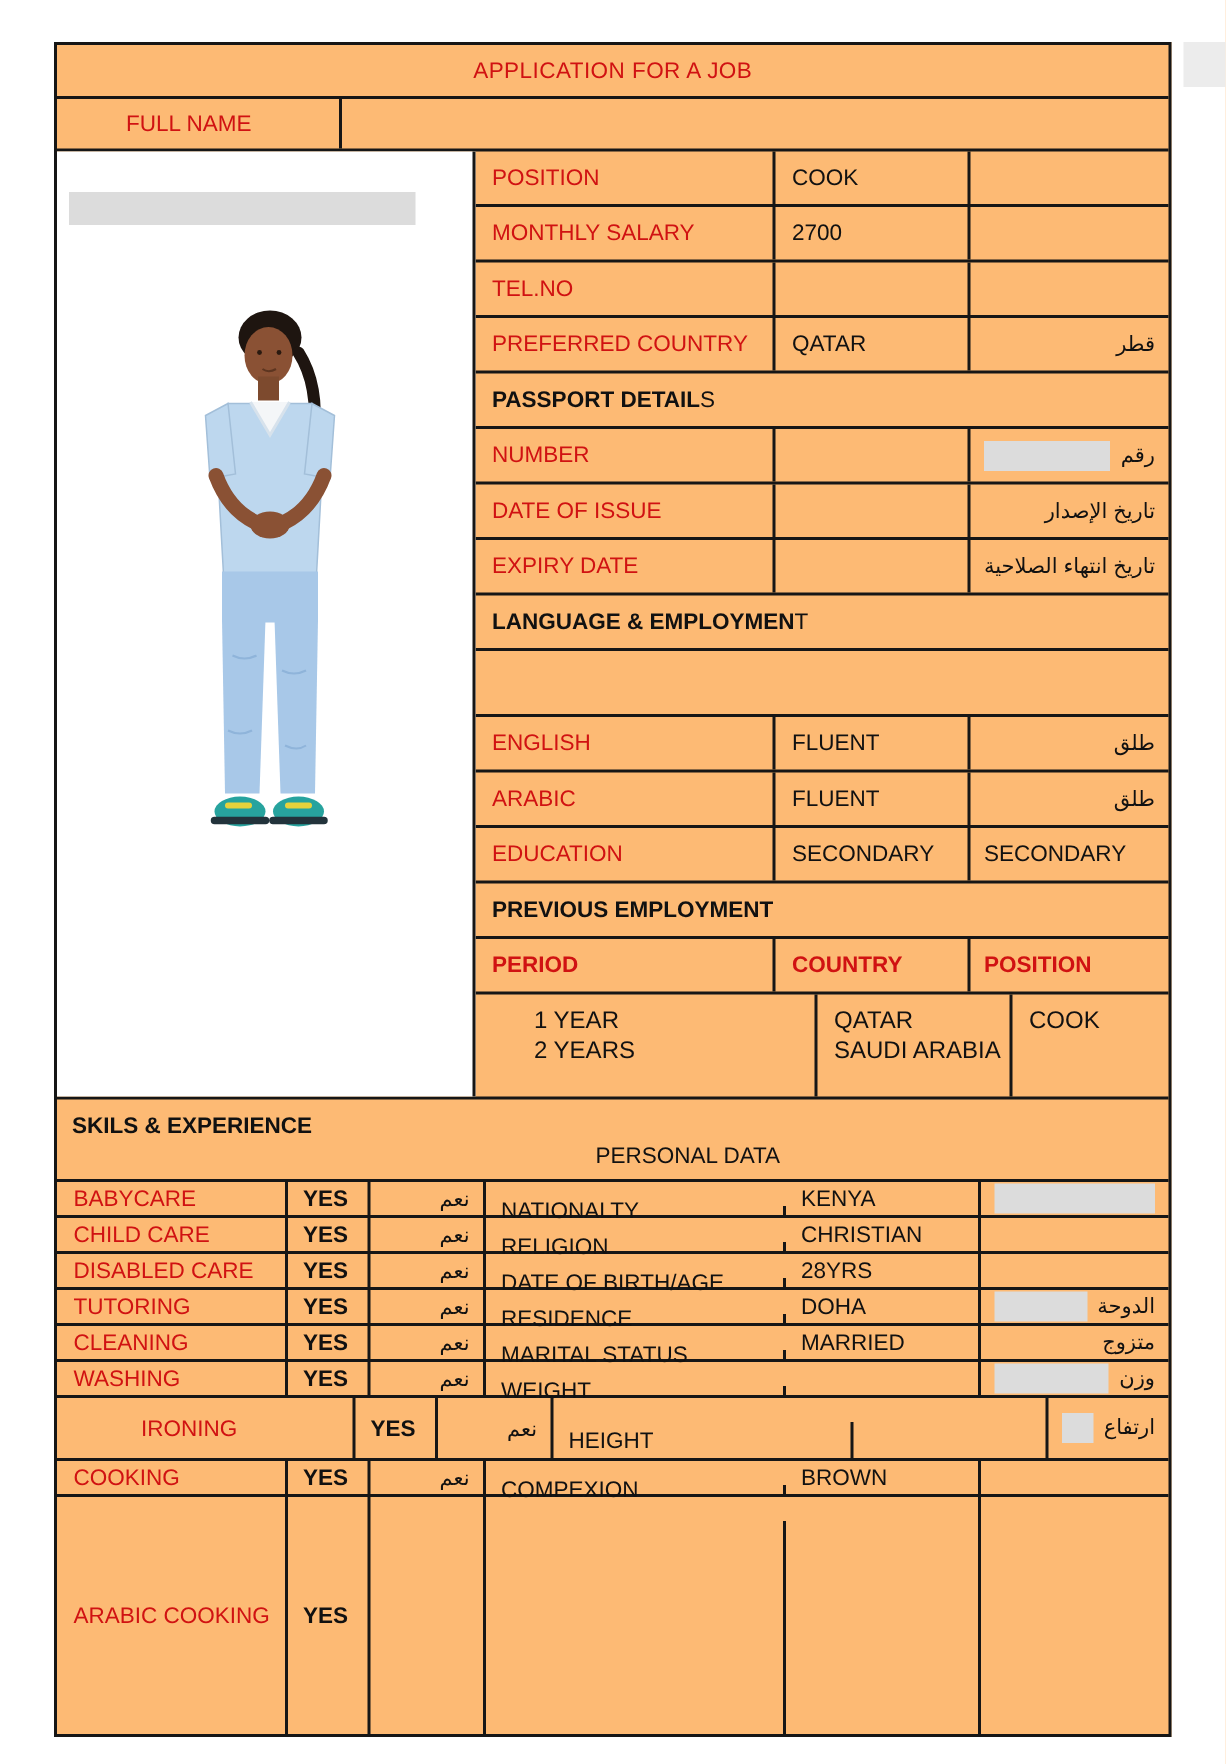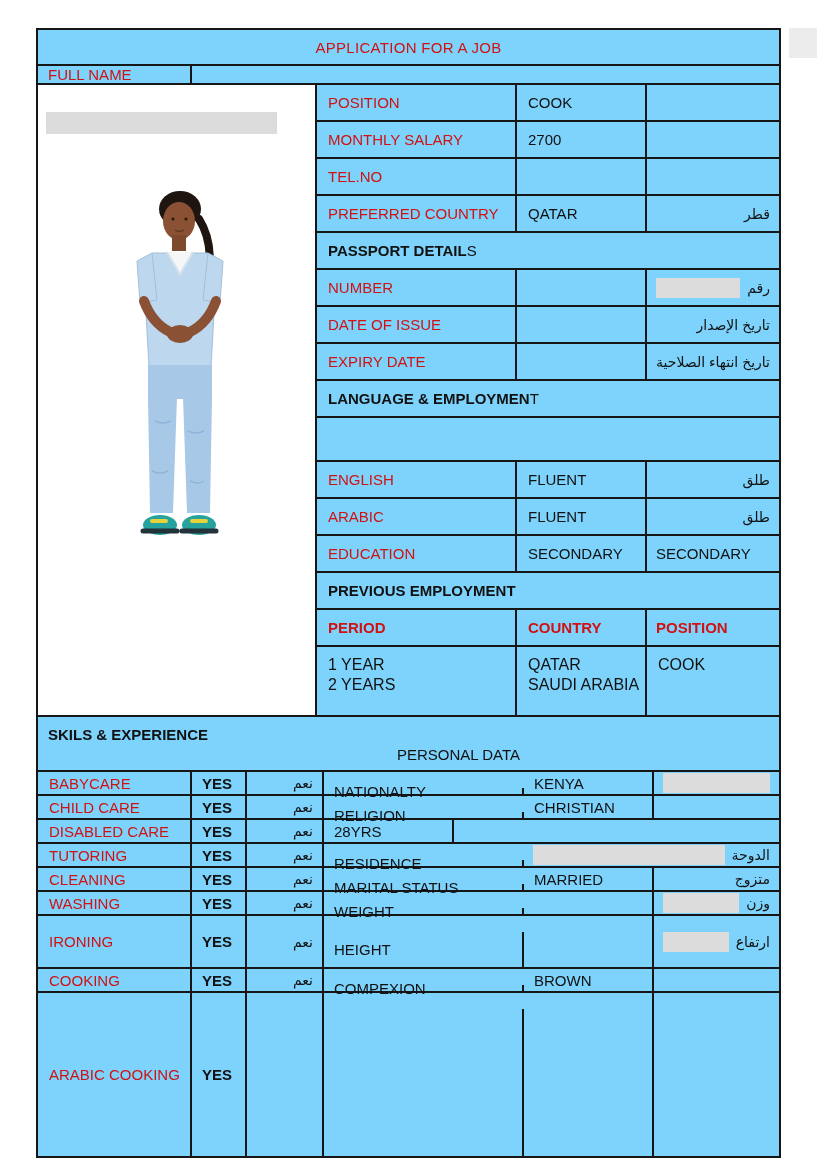--- a/index.html
+++ b/index.html
@@ -4,39 +4,39 @@
 <style>
   * { margin:0; padding:0; box-sizing:border-box; }
   :root { --red:#d01212; --line:#161616; --grey:#dcdcdc; }
   html,body { background:#ffffff; }
   body {
     width:817px; height:1176px; position:relative; overflow:hidden;
     font-family:"Liberation Sans","DejaVu Sans",sans-serif; color:#111;
   }
   .corner-box { position:absolute; left:789px; top:28px; width:28px; height:30px; background:#ececec; }
   .form { position:absolute; left:36px; top:28px; width:745px; height:1130px;
-          border:2px solid var(--line); display:flex; flex-direction:column; background:#7dd3fc; }
+          border:2px solid var(--line); display:flex; flex-direction:column; background:#fdba74; }
 
   .title-row { height:36px; border-bottom:2px solid var(--line); display:flex;
                align-items:center; justify-content:center; color:var(--red); font-size:15px; letter-spacing:.3px; }
 
-  .name-row { height:19px; border-bottom:2px solid var(--line); display:flex; }
+  .name-row { height:35px; border-bottom:2px solid var(--line); display:flex;padding-left:36px; }
   .name-label { width:154px; border-right:2px solid var(--line); display:flex; align-items:center;
                 padding-left:10px; color:var(--red); font-size:15px; }
   .name-value { flex:1; display:flex; align-items:center; padding-left:11px; font-weight:700; font-size:16px; }
 
   .main { height:632px; border-bottom:2px solid var(--line); display:flex; }
   .photo-cell { width:286px; border-right:2px solid var(--line); position:relative; background:#fff; }
   .photo-redact { position:absolute; left:8px; top:27px; width:231px; height:22px; background:var(--grey); }
   .photo { position:absolute; left:62px; top:96px; }
 
   .rtable { flex:1; display:flex; flex-direction:column; }
   .rrow { display:flex; border-bottom:2px solid var(--line); height:37px; }
   .rrow.spacer { height:44px; }
-  .rrow.grow { flex:1; border-bottom:none; }
+  .rrow.grow { flex:1; border-bottom:none;margin-left:28px; }
   .cell { display:flex; align-items:center; font-size:15px; }
   .c1 { width:200px; border-right:2px solid var(--line); }
   .c2 { width:130px; border-right:2px solid var(--line); }
   .c3 { flex:1; }
   .lab { color:var(--red); padding-left:11px; }
   .val { padding-left:11px; }
   .ar { justify-content:flex-end; padding:0 9px; font-size:14px; }
   .ar .txt { direction:rtl; unicode-bidi:plaintext; white-space:nowrap; }
   .hdr { padding-left:11px; font-weight:700; color:#111; font-size:15px; }
   .hdr .tail { font-weight:400; }
@@ -45,28 +45,28 @@
   .bar { flex:1; height:20px; background:var(--grey); margin-right:7px; }
   .bar:last-child { margin-right:0; }
   .lines { display:flex; flex-direction:column; align-items:flex-start; justify-content:flex-start;
            padding-top:9px; padding-left:11px; gap:2px; line-height:18px; }
 
   .bottom { flex:1; display:flex; flex-direction:column;border-radius:19px; }
   .bhead { height:55px; border-bottom:2px solid var(--line); position:relative; }
   .skills-title { position:absolute; left:10px; top:9px; font-weight:700; font-size:15px; }
   .personal-title { position:absolute; left:100px; right:0; top:29px; text-align:center; font-weight:400; font-size:15px; }
   .brow { display:flex; border-bottom:2px solid var(--line); height:24px; }
-  .brow.tall { height:53px; }
+  .brow.tall { height:42px;padding-left:45px; }
   .brow.grow { flex:1; border-bottom:none; }
   .s1 { width:154px; border-right:2px solid var(--line); }
   .s2 { width:55px; border-right:2px solid var(--line);font-weight:bold; }
   .s3 { width:77px; border-right:2px solid var(--line); }
   .s4 { width:200px; border-right:2px solid var(--line);margin-top:16px; }
   .s5 { width:130px; border-right:2px solid var(--line); }
-  .s6 { flex:1; }
+  .s6 { flex:1;font-family:Liberation Serif, serif; }
   .pad { padding-left:10px; }
 </style>
 </head>
 <body>
 
 <div class="corner-box"></div>
 
 <div class="form">
 
   <div class="title-row">APPLICATION FOR A JOB</div>
@@ -263,33 +263,35 @@
           <span class="txt"></span>
         </div>
     </div>
 
     <div class="brow">
       <div class="cell s1 lab">DISABLED CARE</div>
       <div class="cell s2 pad">YES</div>
       <div class="cell s3 ar">
           <span class="txt">نعم</span>
         </div>
+      <div class="cell s4 pad">DATE OF BIRTH/AGE</div>
       <div class="cell s5 pad">28YRS</div>
       <div class="cell s6 ar">
           <span class="txt"></span>
         </div>
     </div>
 
     <div class="brow">
       <div class="cell s1 lab">TUTORING</div>
       <div class="cell s2 pad">YES</div>
       <div class="cell s3 ar">
           <span class="txt">نعم</span>
         </div>
       <div class="cell s4 pad">RESIDENCE</div>
+      <div class="cell s5 pad">DOHA</div>
       <div class="cell s6 ar">
         <span class="bar"></span>
         <span class="txt">الدوحة</span>
       </div>
     </div>
 
     <div class="brow">
       <div class="cell s1 lab">CLEANING</div>
       <div class="cell s2 pad">YES</div>
       <div class="cell s3 ar">

